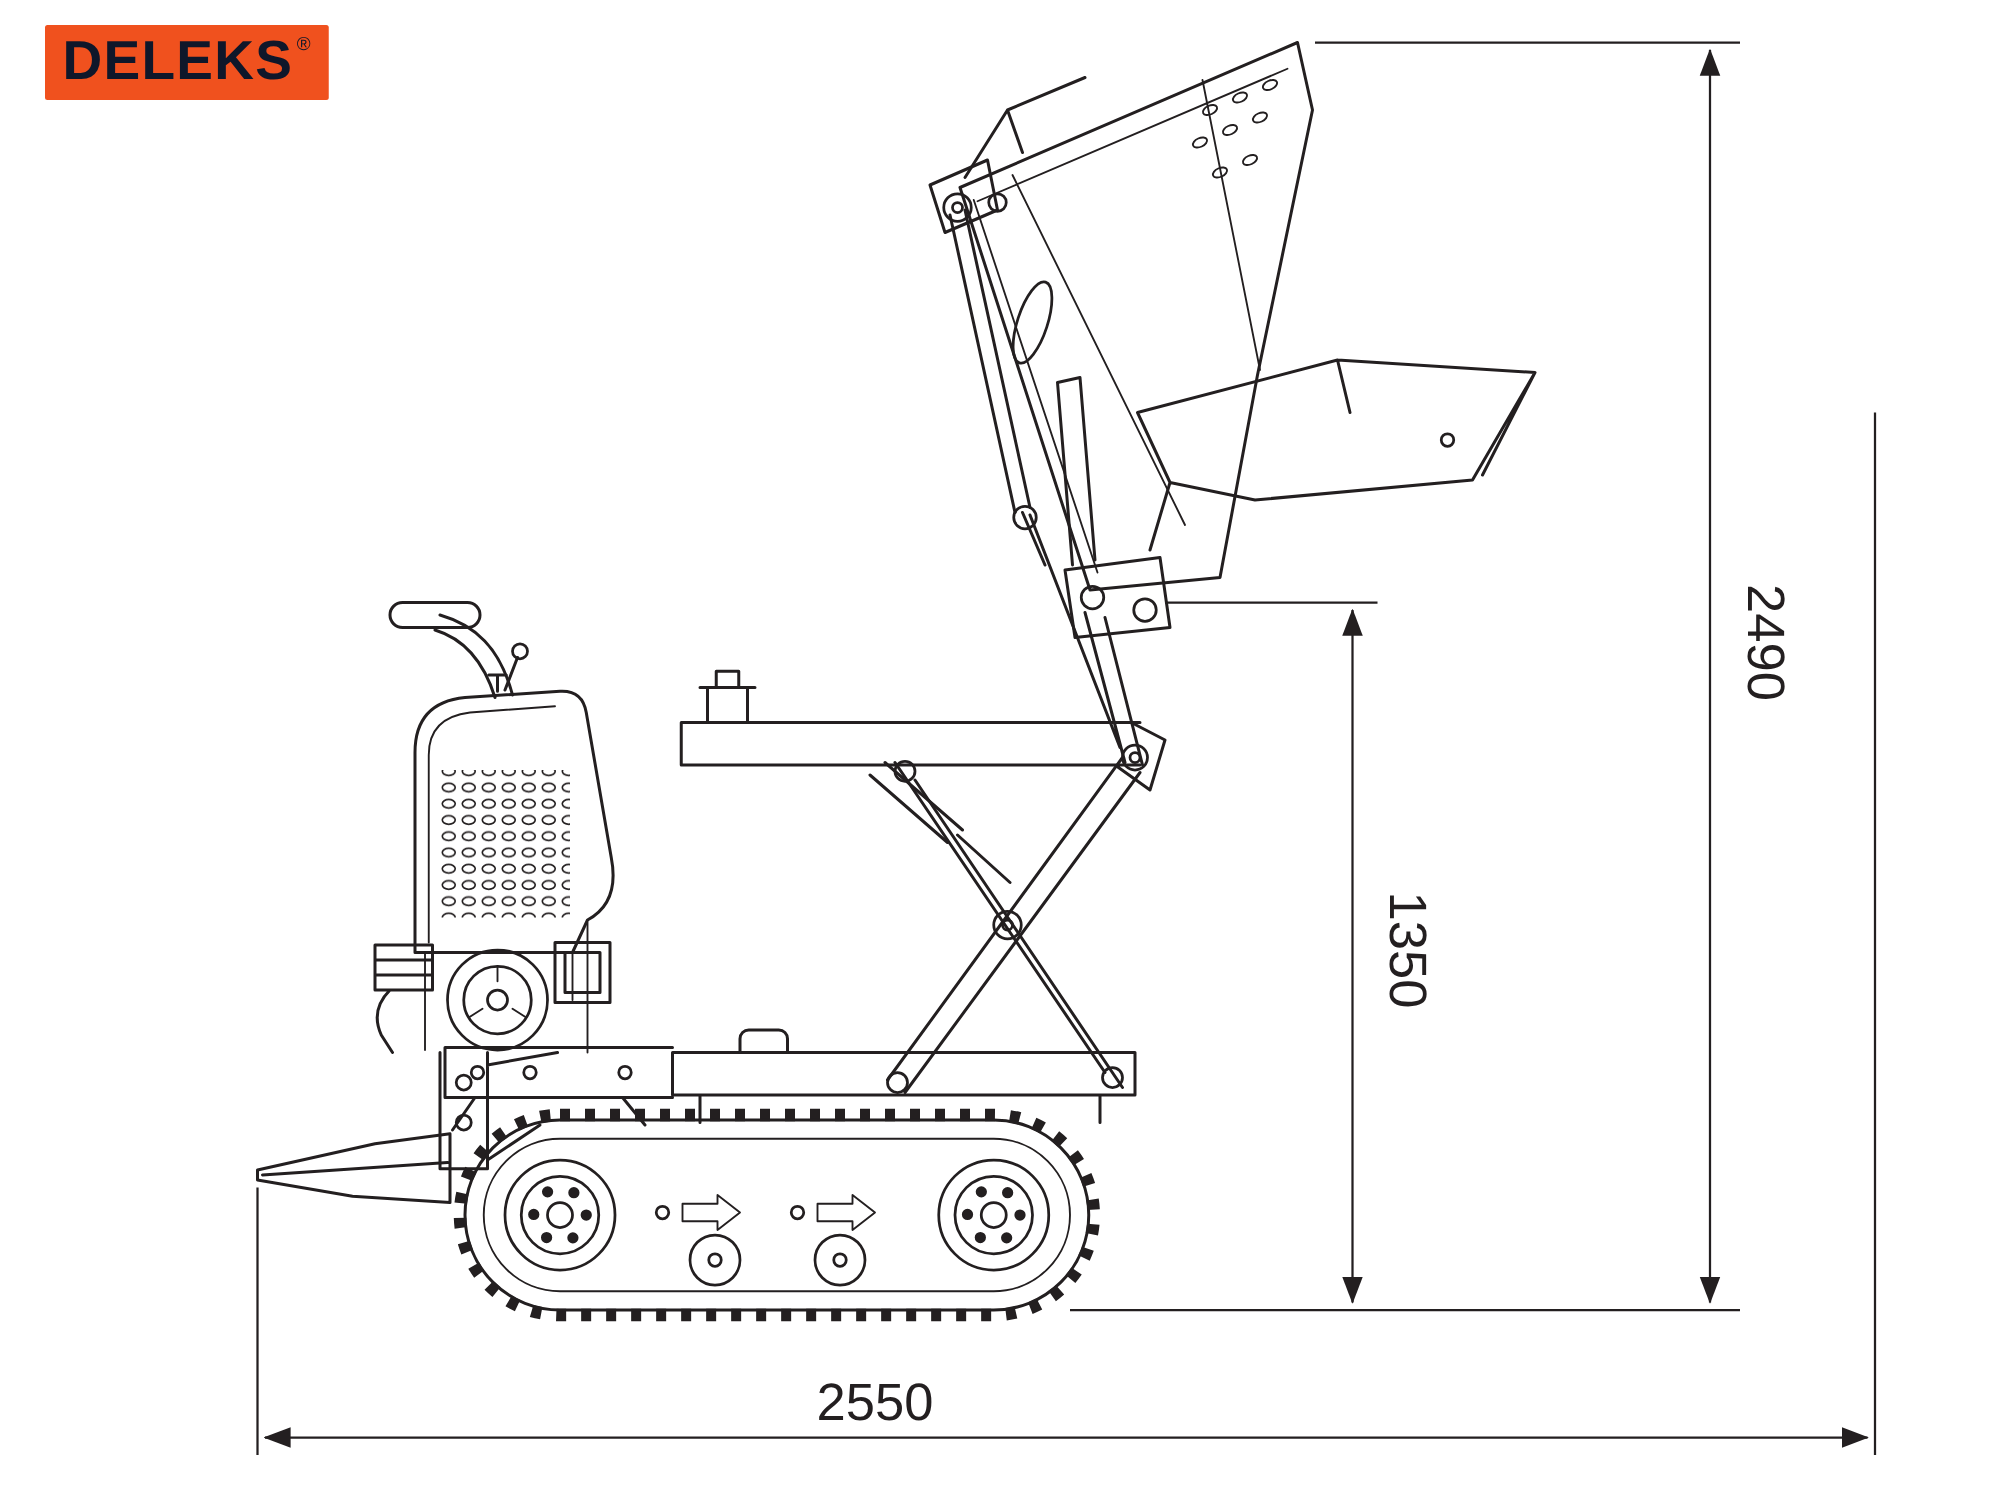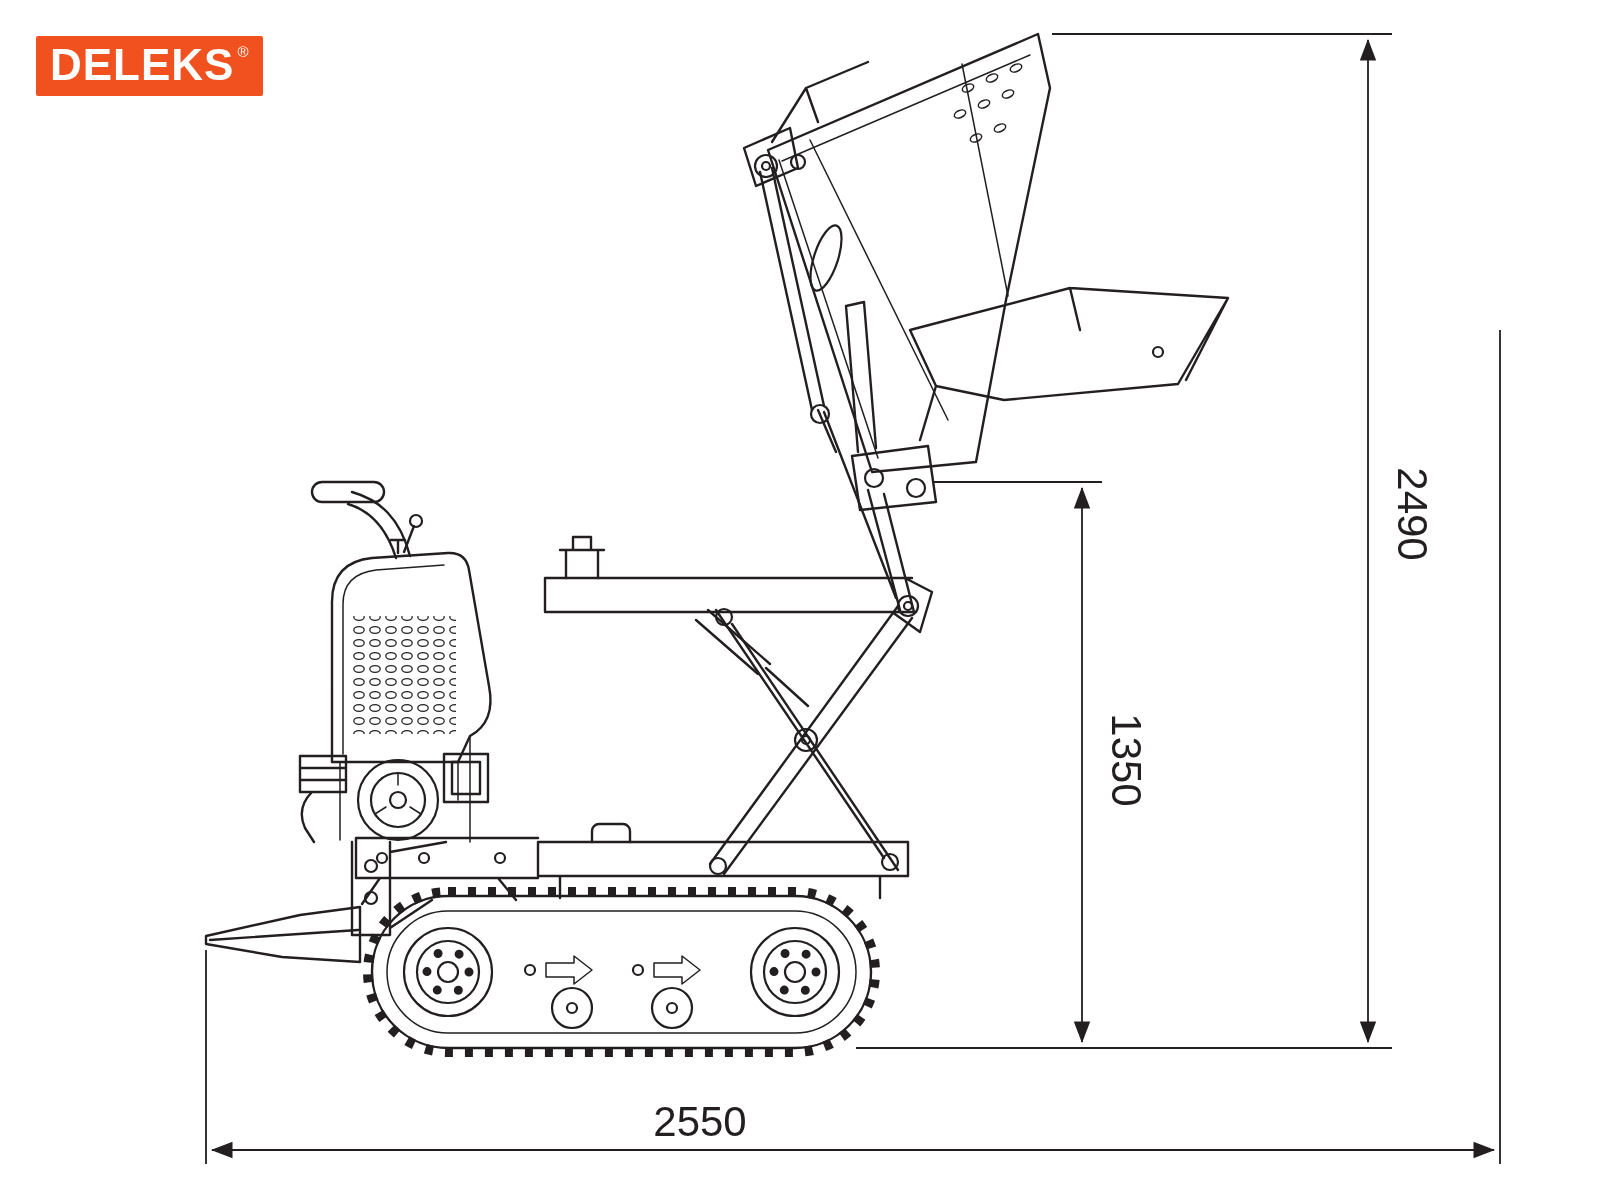--- a/index.html
+++ b/index.html
@@ -1,20 +1,20 @@
 <!DOCTYPE html>
 <html><head>
 <meta charset="utf-8">
 <style>
   html,body{margin:0;padding:0;background:#ffffff;}
   .stage{position:relative;width:1600px;height:1200px;background:#ffffff;overflow:hidden;
          font-family:"Liberation Sans",sans-serif;}
   .stage svg{position:absolute;left:0;top:0;}
 
-  .logo{position:absolute;left:36px;top:36px;background:#F0511E;color:#ffffff;
+  .logo{position:absolute;left:36px;top:20px;background:#F0511E;color:#0f172a;
         padding:7px 14px 9px 14px;display:flex;align-items:flex-start;border-radius:2px;}
   .logo-text{font-weight:800;font-size:44px;line-height:1;letter-spacing:1px;
              font-family:"Liberation Sans",sans-serif;}
   .logo-reg{font-size:15px;line-height:1;margin-left:3px;margin-top:1px;}
 
   .ln{fill:none;stroke:#231F20;stroke-width:2.4;stroke-linecap:round;stroke-linejoin:round;}
   .thin{fill:none;stroke:#231F20;stroke-width:1.5;stroke-linecap:round;stroke-linejoin:round;}
   .dim{fill:none;stroke:#231F20;stroke-width:1.8;}
   circle,ellipse{fill:none;stroke:#231F20;stroke-width:2.2;}
   .bolts{fill:none;stroke:#231F20;stroke-width:9;stroke-dasharray:0 22;stroke-linecap:round;}

